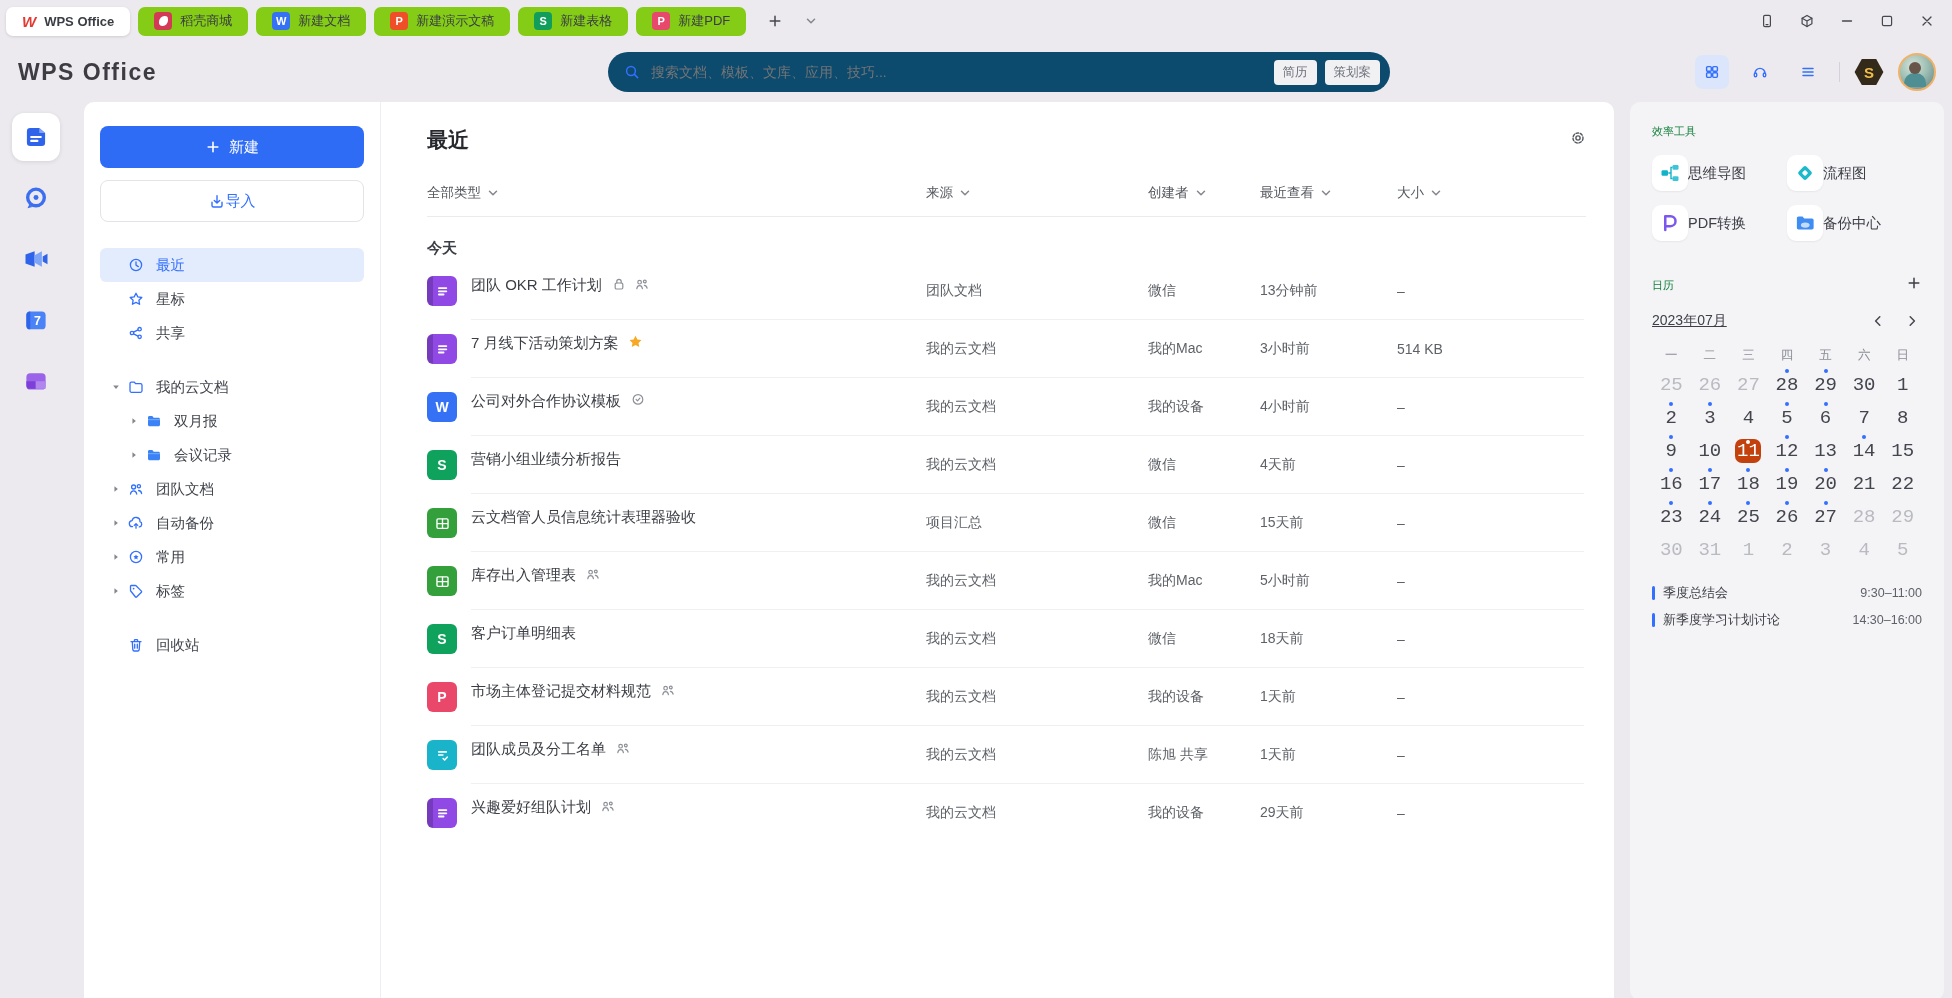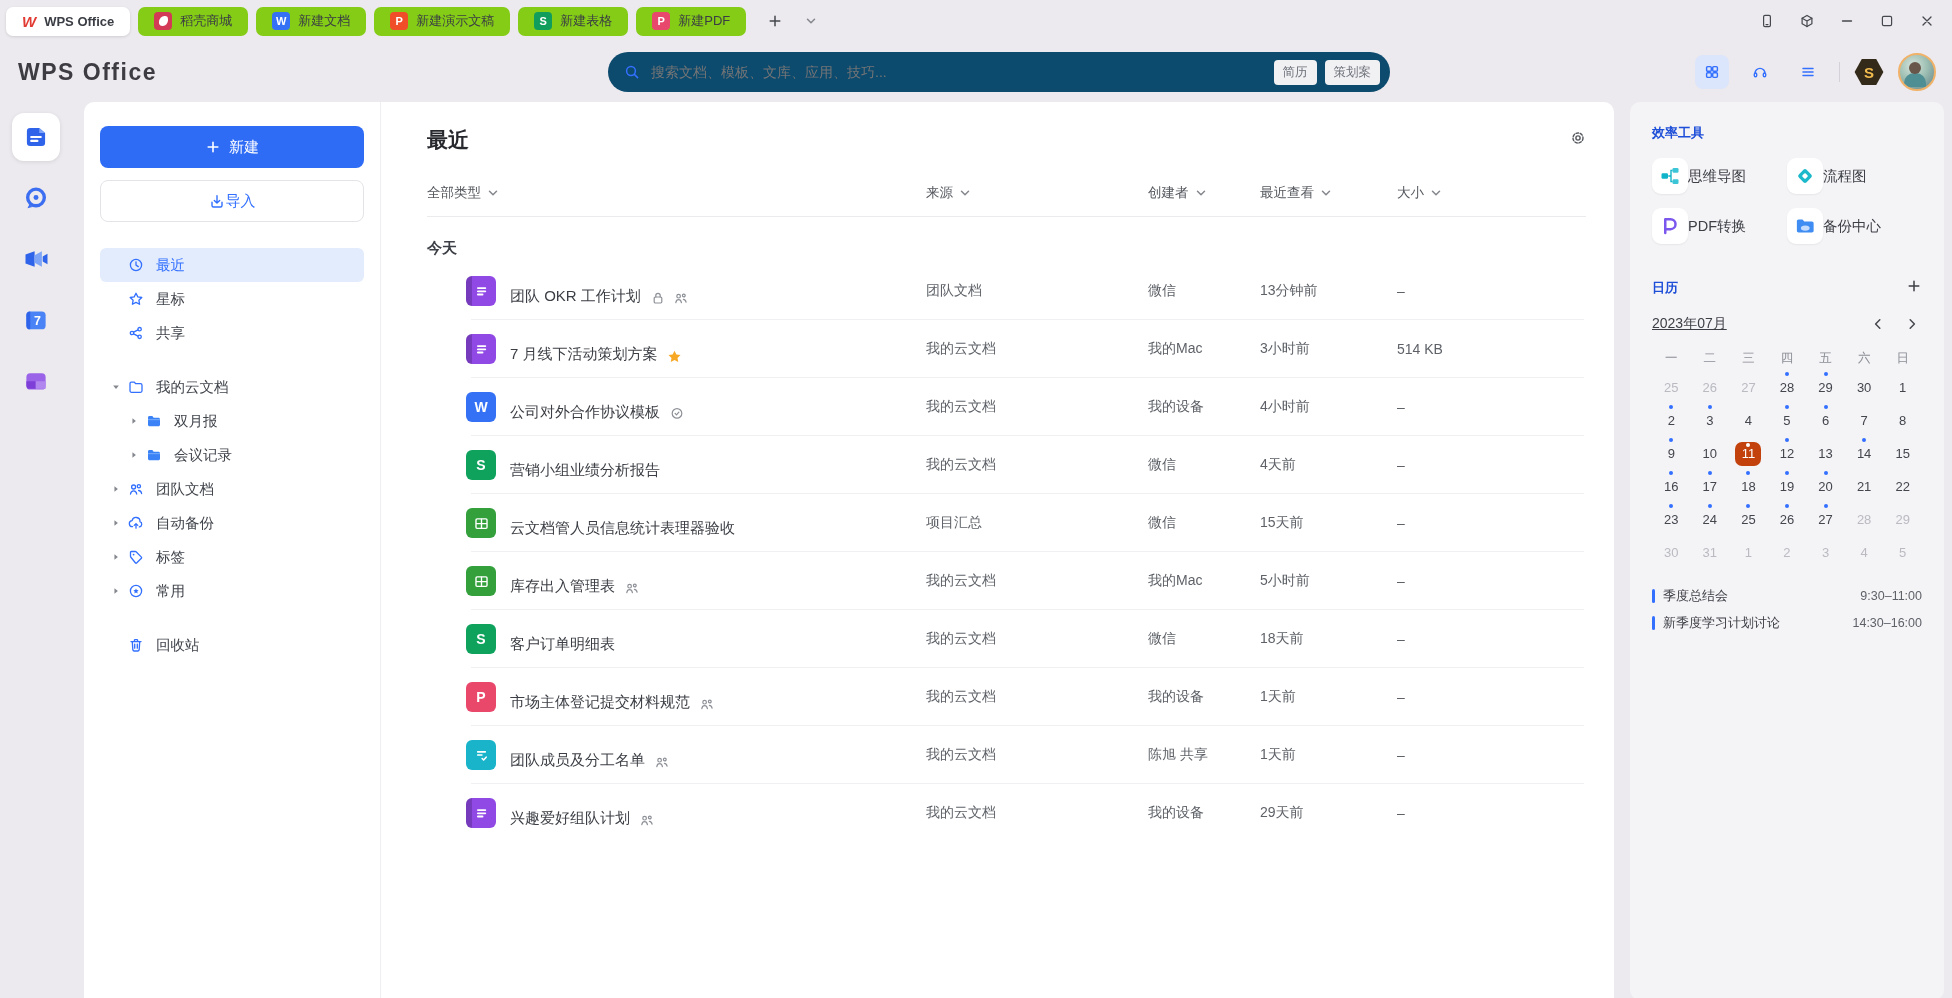--- a/index.html
+++ b/index.html
@@ -73,45 +73,45 @@
   .ctitle{font-size:21px;font-weight:700;color:#26282e;}
   .gear{margin-left:auto;color:#55585e;cursor:pointer;}
   .filters{display:grid;grid-template-columns:499px 222px 112px 137px 1fr;margin-top:30px;align-items:center;}
   .fcol{display:flex;align-items:center;gap:4px;font-size:13.5px;color:#55585e;cursor:pointer;}
   .fdiv{height:1px;background:#ebebee;margin-top:14px;}
   .grouplbl{font-size:15px;color:#3c3f45;font-weight:600;margin-top:22px;}
   .filerow{display:grid;grid-template-columns:499px 222px 112px 137px 1fr;height:58px;align-items:center;
            position:relative;cursor:pointer;}
   .filerow:after{content:"";position:absolute;left:44px;right:2px;bottom:0;height:1px;background:#f0f0f3;}
   .filerow:last-child:after{display:none;}
-  .fnamecell{display:flex;align-items:flex-end;min-width:0;margin-left:39px;}
+  .fnamecell{display:flex;align-items:flex-start;min-width:0;}
   .ftile{width:30px;height:30px;border-radius:6px;flex:0 0 30px;display:flex;align-items:center;justify-content:center;
          color:#fff;font-weight:bold;font-size:14px;position:relative;overflow:hidden;}
   .ftile .spine{position:absolute;left:0;top:0;bottom:0;width:6px;background:rgba(0,0,0,.18);}
   .fname{margin-left:14px;font-size:15px;color:#3b3e44;white-space:nowrap;overflow:hidden;text-overflow:ellipsis;}
   .fbadges{display:flex;align-items:center;gap:7px;margin-left:9px;color:#8d9097;}
   .fmeta{font-size:14px;color:#5e6268;}
 
   
   .rightpanel{flex:0 0 314px;margin:0 8px 0 16px;background:#f4f3f6;border-radius:10px;padding:22px 22px 0 22px;box-sizing:border-box;}
-  .rptitle{font-size:13px;font-weight:700;color:#1d4ed8;display:flex;align-items:center;}
+  .rptitle{font-size:11px;font-weight:400;color:#15803d;display:flex;align-items:center;}
   .tools{display:grid;grid-template-columns:1fr 1fr;row-gap:14px;margin-top:16px;}
   .tool{display:flex;align-items:center;cursor:pointer;}
   .ticard{width:36px;height:36px;background:#fff;border-radius:9px;box-shadow:0 1px 2px rgba(0,0,0,.06);
           display:flex;align-items:center;justify-content:center;}
   .tlabel{font-size:14.5px;color:#3c3f45;}
   .calhead{margin-top:34px;display:flex;align-items:center;}
   .calplus{margin-left:auto;color:#3c3f45;cursor:pointer;}
   .monthrow{display:flex;align-items:center;margin-top:16px;font-size:14px;color:#3c3f45;text-decoration:underline;}
   .mnav{margin-left:auto;display:flex;gap:14px;color:#6d717a;}
   .mnav .icbtn{width:20px;height:20px;}
   .calgrid{display:grid;grid-template-columns:repeat(7,1fr);margin-top:12px;row-gap:2px;}
   .wd{font-size:12.5px;color:#8a8e95;text-align:center;height:24px;line-height:24px;}
-  .day{height:31px;display:flex;align-items:center;justify-content:center;position:relative;font-size:13px;
-       color:#43464d;cursor:pointer;}
+  .day{height:31px;display:flex;align-items:center;justify-content:center;position:relative;font-size:19px;
+       color:#43464d;cursor:pointer;font-family:Liberation Mono, monospace;}
   .day .num{width:26px;height:24px;display:flex;align-items:center;justify-content:center;border-radius:7px;}
   .day.muted{color:#b9bbc1;}
   .day .dot{position:absolute;top:0px;left:50%;transform:translateX(-50%);width:4px;height:4px;border-radius:50%;background:#3370ff;}
   .day.sel .num{background:#c2410c;color:#fff;}
   .day.sel .dot{background:#fff;top:5px;z-index:2;}
   .events{margin-top:14px;}
   .event{display:flex;align-items:center;height:27px;cursor:pointer;}
   .ebar{width:3px;height:14px;border-radius:2px;background:#3370ff;flex:0 0 3px;}
   .etitle{margin-left:8px;font-size:13px;color:#3c3f45;}
   .etime{margin-left:auto;font-size:12.5px;color:#5e6268;}
@@ -407,39 +407,39 @@
               <span class="nlabel">自动备份</span>
             </div>
             <div class="navitem">
               <span class="caret">
                 <svg width="10" height="10" viewBox="0 0 16 16">
                   <path fill="#84878d" d="M5.5 3.5L11 8l-5.5 4.5z"></path>
                 </svg>
               </span>
               <span class="nico">
                 <svg width="16" height="16" viewBox="0 0 16 16" fill="none" stroke="currentColor" stroke-width="1.3" stroke-linecap="round" stroke-linejoin="round">
-                  <path d="M2.5 7.4V3.2c0-.4.3-.7.7-.7h4.2c.3 0 .5.1.7.3l5.3 5.3c.3.3.3.8 0 1.1l-4.8 4.8c-.3.3-.8.3-1.1 0L2.7 8a.8.8 0 01-.2-.6z"></path>
-                  <circle cx="5.6" cy="5.6" r=".9" fill="currentColor" stroke="none"></circle>
-                </svg>
-              </span>
-              <span class="nlabel">标签</span>
+                  <circle cx="8" cy="8" r="5.6"></circle>
+                  <path d="M8 5.4l.8 1.6 1.8.3-1.3 1.3.3 1.8L8 9.5l-1.6.9.3-1.8-1.3-1.3 1.8-.3z" fill="currentColor" stroke="none"></path>
+                </svg>
+              </span>
+              <span class="nlabel">常用</span>
             </div>
             <div class="navitem">
               <span class="caret">
                 <svg width="10" height="10" viewBox="0 0 16 16">
                   <path fill="#84878d" d="M5.5 3.5L11 8l-5.5 4.5z"></path>
                 </svg>
               </span>
               <span class="nico">
                 <svg width="16" height="16" viewBox="0 0 16 16" fill="none" stroke="currentColor" stroke-width="1.3" stroke-linecap="round" stroke-linejoin="round">
-                  <circle cx="8" cy="8" r="5.6"></circle>
-                  <path d="M8 5.4l.8 1.6 1.8.3-1.3 1.3.3 1.8L8 9.5l-1.6.9.3-1.8-1.3-1.3 1.8-.3z" fill="currentColor" stroke="none"></path>
-                </svg>
-              </span>
-              <span class="nlabel">常用</span>
+                  <path d="M2.5 7.4V3.2c0-.4.3-.7.7-.7h4.2c.3 0 .5.1.7.3l5.3 5.3c.3.3.3.8 0 1.1l-4.8 4.8c-.3.3-.8.3-1.1 0L2.7 8a.8.8 0 01-.2-.6z"></path>
+                  <circle cx="5.6" cy="5.6" r=".9" fill="currentColor" stroke="none"></circle>
+                </svg>
+              </span>
+              <span class="nlabel">标签</span>
             </div>
             <div class="navgap"></div>
             <div class="navitem">
               <span class="caret"></span>
               <span class="nico">
                 <svg width="16" height="16" viewBox="0 0 16 16" fill="none" stroke="currentColor" stroke-width="1.3" stroke-linecap="round" stroke-linejoin="round">
                   <path d="M3 4.6h10M6.4 4.6V3.3c0-.4.3-.7.7-.7h1.8c.4 0 .7.3.7.7v1.3M4.3 4.6l.5 8.1c.1.7.7 1.3 1.4 1.3h3.6c.7 0 1.3-.6 1.4-1.3l.5-8.1"></path>
                   <path d="M6.7 7.2v4M9.3 7.2v4"></path>
                 </svg>
               </span>

